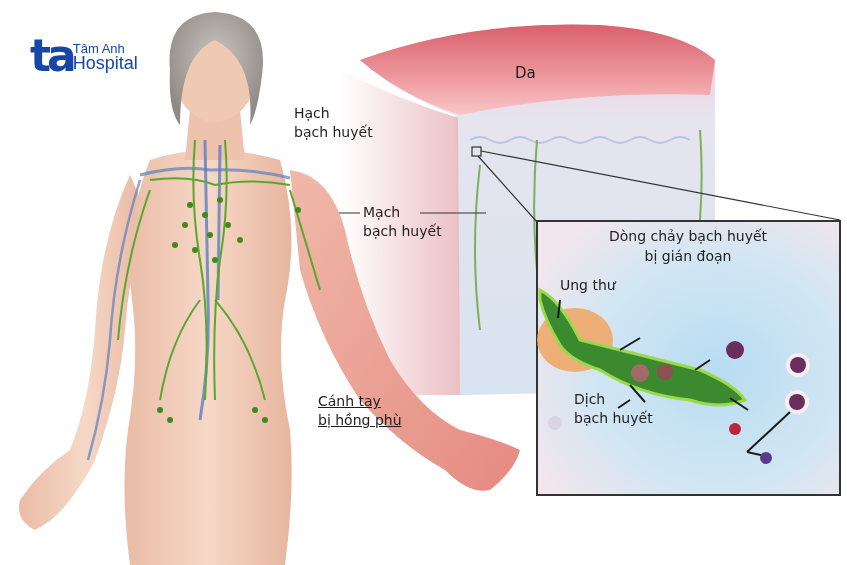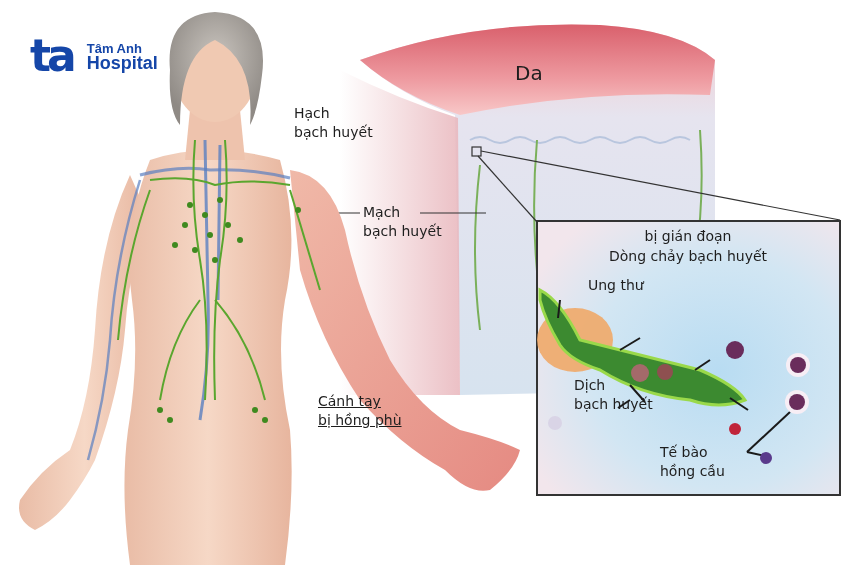--- a/index.html
+++ b/index.html
@@ -1,21 +1,21 @@
 <!DOCTYPE html>
 <html><head>
 <meta charset="utf-8">
 <style>
   html,body{margin:0;padding:0;background:#ffffff;}
   body{width:847px;height:565px;position:relative;overflow:hidden;font-family:"DejaVu Sans","Liberation Sans",sans-serif;}
   .stage{position:absolute;left:0;top:0;width:740px;height:565px;}
   svg.art{position:absolute;left:0;top:0;}
   .logo{position:absolute;left:30px;top:36px;display:flex;align-items:center;}
   .logo-mark{font-family:"DejaVu Sans",sans-serif;font-weight:bold;font-size:44px;color:#1546a8;letter-spacing:-4px;line-height:40px;}
-  .logo-text{margin-left:14px;color:#1546a8;font-weight:bold;line-height:15px;font-size:13px;font-family:"Liberation Sans",sans-serif;}
+  .logo-text{margin-left:0;color:#1546a8;font-weight:normal;line-height:15px;font-size:13px;font-family:"Liberation Sans",sans-serif;}
   .logo-text .l2{font-size:18px;}
   .lbl{position:absolute;color:#1e1e1e;font-size:14px;line-height:19px;font-family:"DejaVu Sans",sans-serif;}
   .inset-title{position:absolute;left:538px;top:226px;width:300px;text-align:center;font-size:14px;line-height:20px;color:#1e1e1e;font-family:"DejaVu Sans",sans-serif;}
 </style>
 </head>
 <body>
 
 <div class="stage">
 
   <svg class="art" width="847" height="565" viewBox="0 0 847 565">
@@ -151,47 +151,43 @@
   </svg>
 
   <div class="logo">
     <span class="logo-mark">ta</span>
     <div class="logo-text">
       <div>Tâm Anh</div>
       <div class="l2">Hospital</div>
     </div>
   </div>
 
-  <div class="lbl" style="left:515px;top:64px;font-size:20px;">Da</div>
+  <div class="lbl" style="left:515px;top:64px;font-size:15px;">Da</div>
 
   <div class="lbl" style="left:294px;top:96px;margin-top:8px;">
     <div>Hạch</div>
     <div>bạch huyết</div>
   </div>
 
   <div class="lbl" style="left:363px;top:203px;">
     <div>Mạch</div>
     <div>bạch huyết</div>
   </div>
 
   <div class="lbl" style="left:318px;top:392px;text-decoration:underline;">
     <div>Cánh tay</div>
     <div>bị hồng phù</div>
   </div>
 
   <div class="inset-title">
+    <div>Dòng chảy bạch huyết</div>
     <div>bị gián đoạn</div>
-    <div>Dòng chảy bạch huyết</div>
   </div>
 
-  <div class="lbl" style="left:560px;top:276px;margin-left:28px;">Ung thư</div>
+  <div class="lbl" style="left:560px;top:276px;">Ung thư</div>
 
-  <div class="lbl" style="left:574px;top:376px;">
+  <div class="lbl" style="left:574px;top:390px;">
     <div>Dịch</div>
     <div>bạch huyết</div>
   </div>
 
-  <div class="lbl" style="left:660px;top:443px;">
-    <div>Tế bào</div>
-    <div>hồng cầu</div>
-  </div>
 
 </div>
 
 </body></html>

